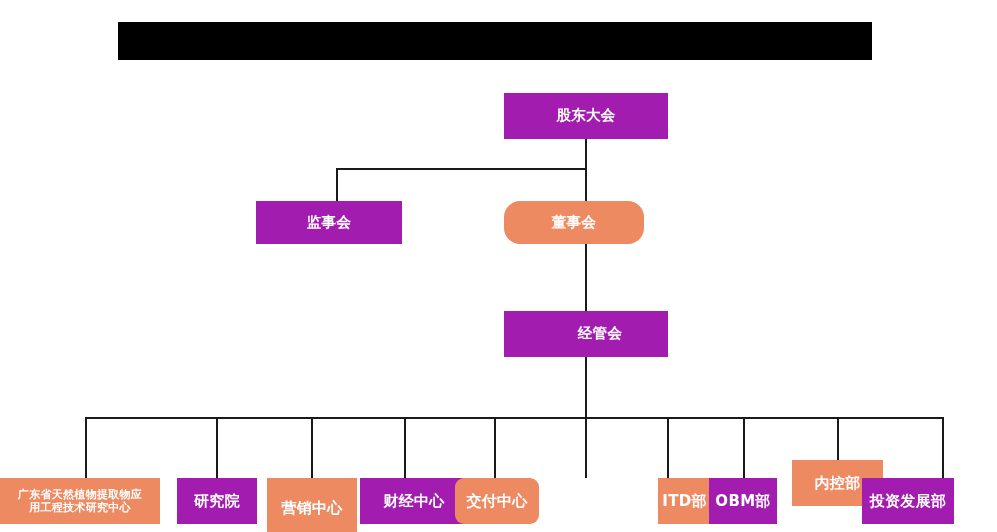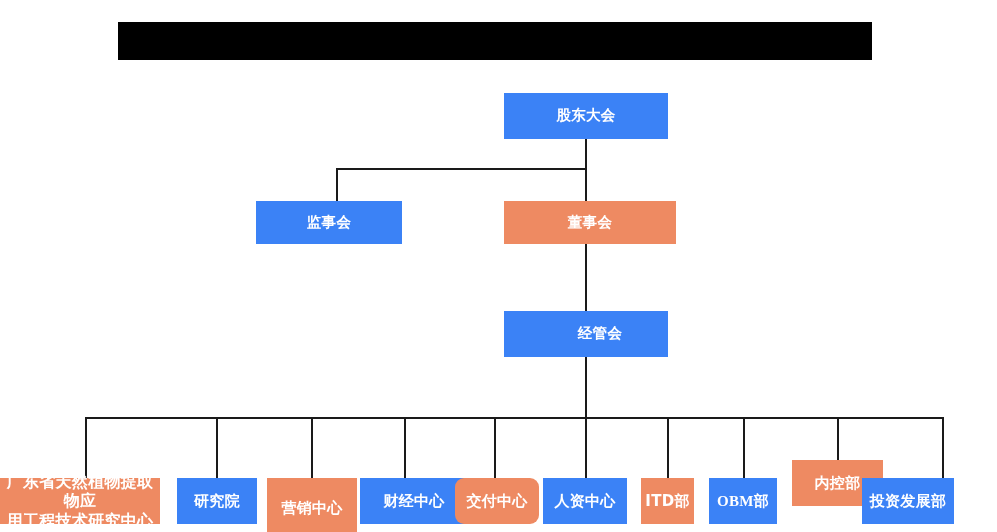--- a/index.html
+++ b/index.html
@@ -27,30 +27,30 @@
     display: flex;
     align-items: center;
     justify-content: center;
     text-align: center;
     color: #ffffff;
     font-weight: bold;
     line-height: 1.22;
     letter-spacing: 0.3px;
     z-index: 3;
   }
-  .node-dark  { background: #3b82f6; }
+  .node-dark  { background: #a21caf; }
   .node-light { background: #EE8A62; }
   .node-lbl {
     display: block;
     white-space: pre-line;
     padding: 0 4px;
   }
   .size-lg { font-size: 14.5px; }
   .size-md { font-size: 15px; }
-  .size-sm { font-size: 16px; }
+  .size-sm { font-size: 11px; }
   .connector {
     position: absolute;
     background: #1a1a1a;
     z-index: 1;
   }
   .v-line { width: 2px; }
   .h-line { height: 2px; }
 </style>
 </head>
 <body>
@@ -84,21 +84,21 @@
   <div class="connector v-line" style="left:837px; top:417px; height:61px;"></div>
   <div class="connector v-line" style="left:942px; top:417px; height:61px;"></div>
 
   <div class="node node-dark size-lg" style="left:504px; top:93px; width:164px; height:46px;">
     <span class="node-lbl">股东大会</span>
   </div>
 
   <div class="node node-dark size-lg" style="left:256px; top:201px; width:146px; height:43px;">
     <span class="node-lbl">监事会</span>
   </div>
-  <div class="node node-light size-lg" style="left:504px; top:201px; width:172px; height:43px;">
+  <div class="node node-light size-lg" style="left:504px; top:201px; width:140px; height:43px;border-radius:16px;">
     <span class="node-lbl">董事会</span>
   </div>
 
   <div class="node node-dark size-lg" style="left:504px; top:311px; width:164px; height:46px;padding-left:28px;">
     <span class="node-lbl">经管会</span>
   </div>
 
   <div class="node node-light size-sm" style="left:0px; top:478px; width:160px; height:46px;">
     <span class="node-lbl">广东省天然植物提取物应
 用工程技术研究中心</span>
@@ -108,27 +108,24 @@
   </div>
   <div class="node node-light size-md" style="left:267px; top:478px; width:90px; height:61px;">
     <span class="node-lbl">营销中心</span>
   </div>
   <div class="node node-dark size-md" style="left:360px; top:478px; width:108px; height:46px;">
     <span class="node-lbl">财经中心</span>
   </div>
   <div class="node node-light size-md" style="left:455px; top:478px; width:84px; height:46px;border-radius:9px;">
     <span class="node-lbl">交付中心</span>
   </div>
-  <div class="node node-dark size-md" style="left:543px; top:478px; width:84px; height:46px;">
-    <span class="node-lbl">人资中心</span>
-  </div>
-  <div class="node node-light size-md" style="left:641px; top:478px; width:53px; height:46px;">
+  <div class="node node-light size-md" style="left:658px; top:478px; width:53px; height:46px;">
     <span class="node-lbl">ITD部</span>
   </div>
-  <div class="node node-dark size-md" style="left:709px; top:478px; width:68px; height:46px;font-family:Liberation Serif, serif;">
+  <div class="node node-dark size-md" style="left:709px; top:478px; width:68px; height:46px;">
     <span class="node-lbl">OBM部</span>
   </div>
   <div class="node node-light size-md" style="left:792px; top:460px; width:91px; height:46px;">
     <span class="node-lbl">内控部</span>
   </div>
   <div class="node node-dark size-md" style="left:862px; top:478px; width:92px; height:46px;">
     <span class="node-lbl">投资发展部</span>
   </div>
 
 </div>

